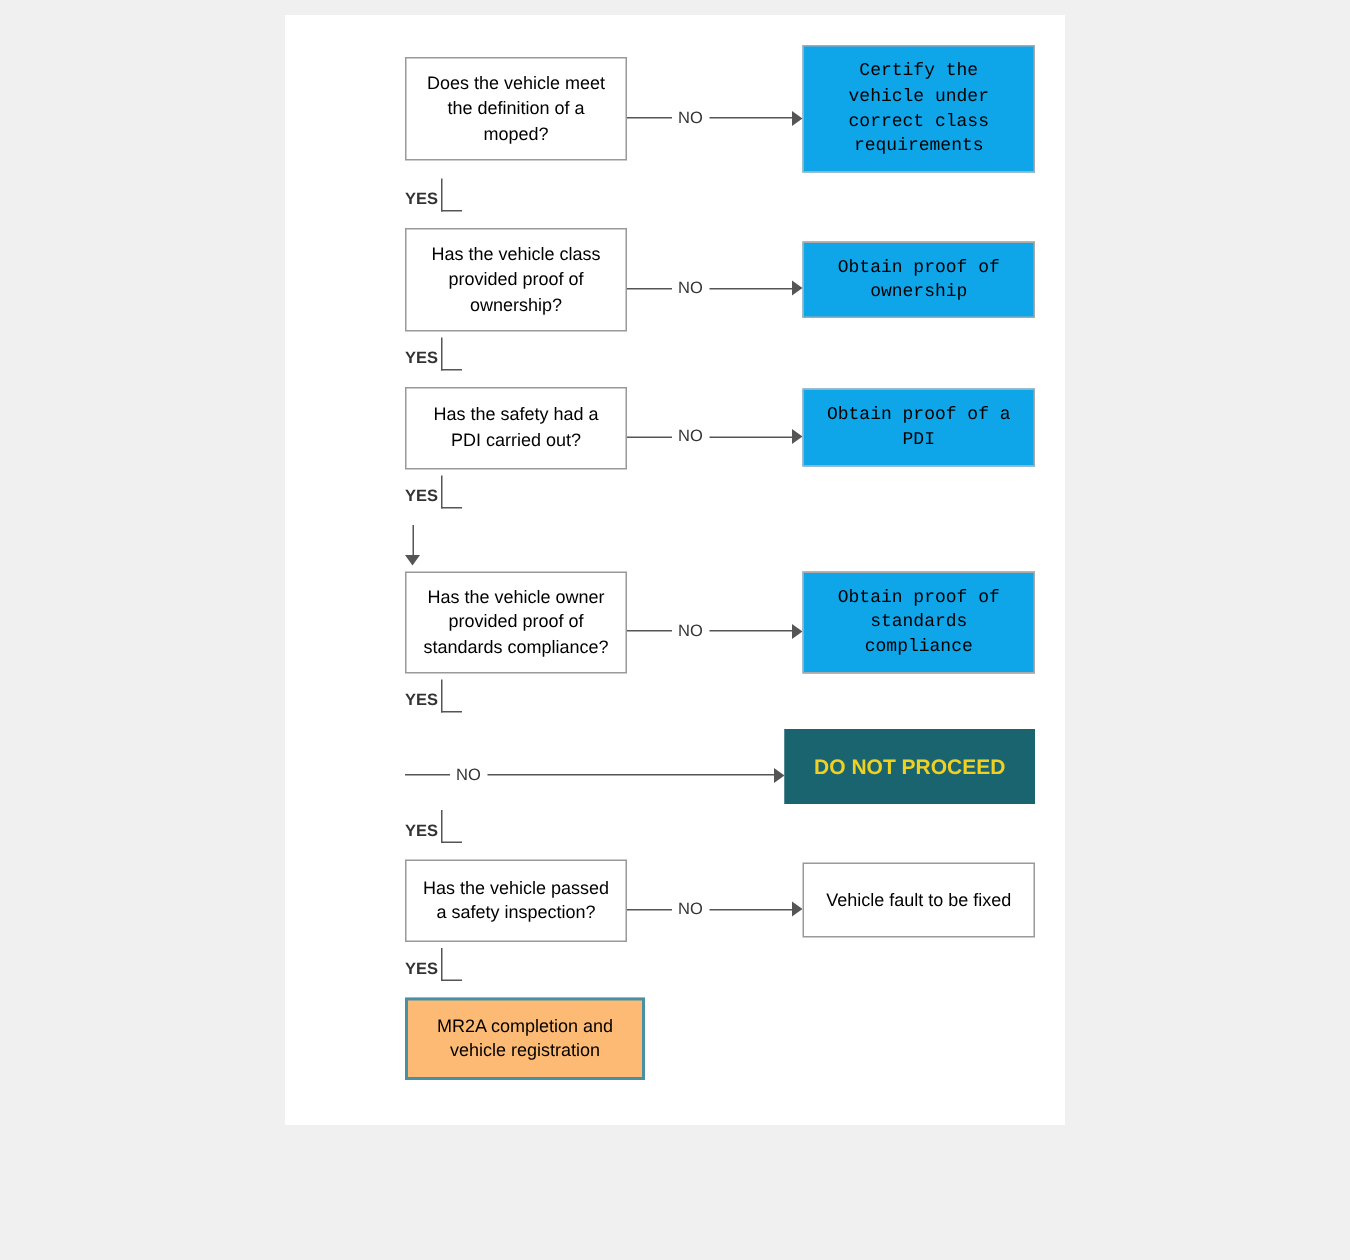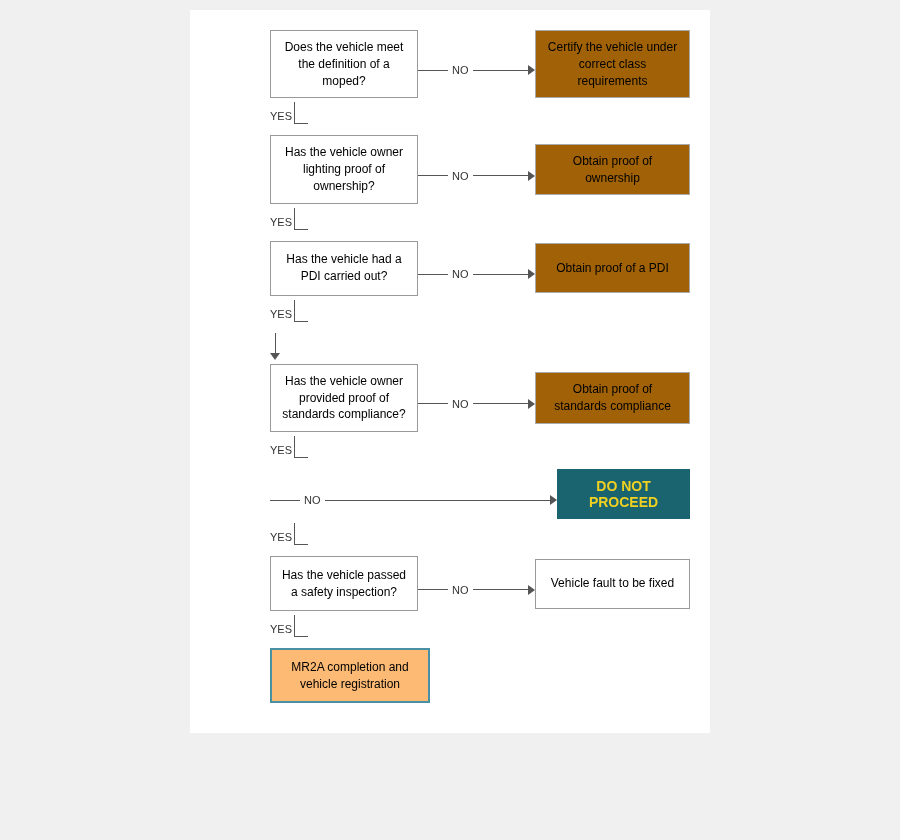--- a/index.html
+++ b/index.html
@@ -52,31 +52,32 @@
       min-height: 55px;
       display: flex;
       align-items: center;
       justify-content: center;
       font-size: 12px;
       line-height: 1.4;
       flex-shrink: 0;
     }
     .action-box {
       border: 1px solid #aaa;
-      background: #a16207;
+      background: #0ea5e9;
       padding: 8px 10px;
       text-align: center;
       width: 155px;
       min-height: 50px;
       display: flex;
       align-items: center;
       justify-content: center;
       font-size: 12px;
       line-height: 1.4;
       flex-shrink: 0;
+      font-family: Liberation Mono, monospace;
     }
     .action-box-green {
       border: 1px solid #b5b878;
       background: #e8ecb8;
       padding: 8px 10px;
       text-align: center;
       width: 160px;
       min-height: 65px;
       display: flex;
       align-items: center;
@@ -86,21 +87,21 @@
       flex-shrink: 0;
     }
     .action-box-green em {
       font-style: italic;
     }
     .action-box-dark {
       border: 1px solid #1a6470;
       background: #1a6470;
       padding: 8px 10px;
       text-align: center;
-      width: 133px;
+      width: 167px;
       min-height: 50px;
       display: flex;
       align-items: center;
       justify-content: center;
       font-size: 14px;
       font-weight: bold;
       color: #f0d020;
       flex-shrink: 0;
     }
     .action-box-light {
@@ -192,20 +193,21 @@
       flex-direction: row;
       align-items: flex-start;
       height: 35px;
       margin-bottom: 2px;
     }
     .yes-text {
       font-size: 11px;
       color: #333;
       margin-right: 2px;
       margin-top: 12px;
+      font-weight: bold;
     }
     .bracket {
       border-left: 1px solid #555;
       border-bottom: 1px solid #555;
       width: 14px;
       height: 22px;
       margin-top: 4px;
     }
     .spacer-sm { height: 4px; }
   </style>
@@ -228,39 +230,39 @@
       </div>
     </div>
 
     <div class="yes-block">
       <span class="yes-text">YES</span>
       <div class="bracket"></div>
     </div>
 
     <div class="flow-row">
       <div class="flow-horizontal">
-        <div class="decision-box">Has the vehicle owner lighting proof of ownership?</div>
+        <div class="decision-box">Has the vehicle class provided proof of ownership?</div>
         <div class="connector-horiz">
           <div class="line-h-fixed"></div>
           <span class="no-label">NO</span>
           <div class="line-h"></div>
           <div class="arrow-right"></div>
         </div>
         <div class="action-box">Obtain proof of ownership</div>
       </div>
     </div>
 
     <div class="yes-block">
       <span class="yes-text">YES</span>
       <div class="bracket"></div>
     </div>
 
     <div class="flow-row">
       <div class="flow-horizontal">
-        <div class="decision-box">Has the vehicle had a PDI carried out?</div>
+        <div class="decision-box">Has the safety had a PDI carried out?</div>
         <div class="connector-horiz">
           <div class="line-h-fixed"></div>
           <span class="no-label">NO</span>
           <div class="line-h"></div>
           <div class="arrow-right"></div>
         </div>
         <div class="action-box">Obtain proof of a PDI</div>
       </div>
     </div>
 

